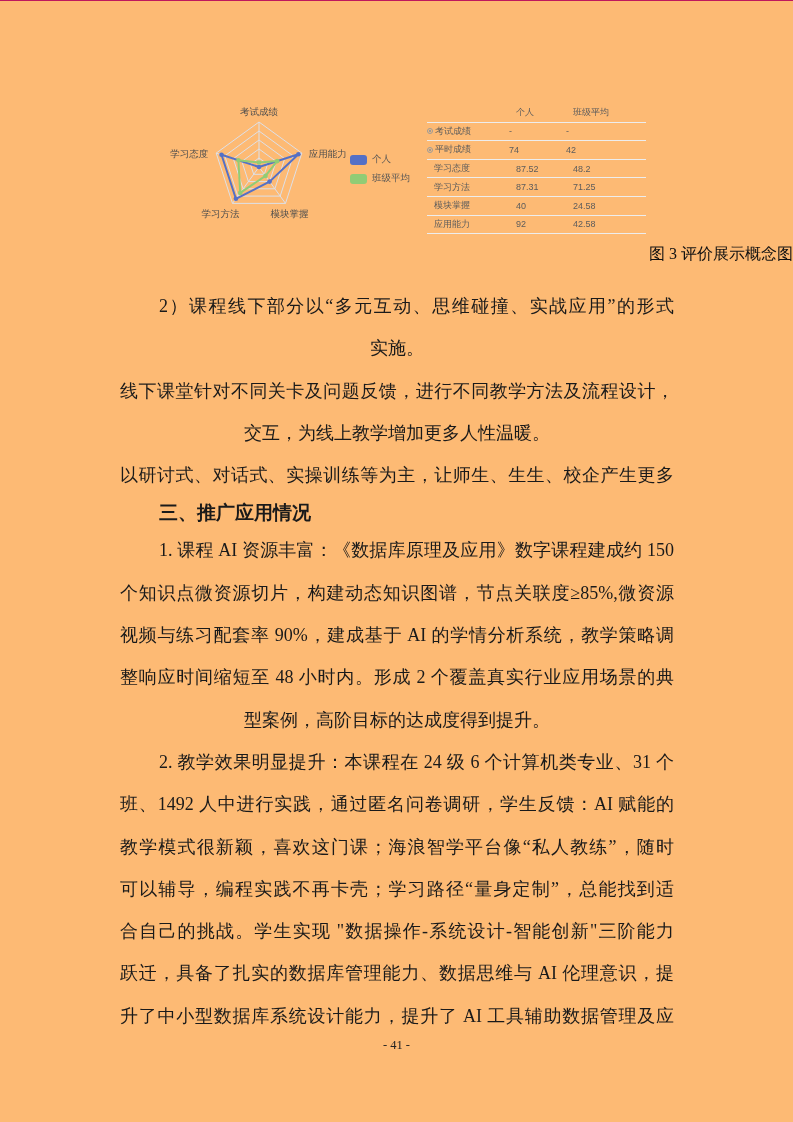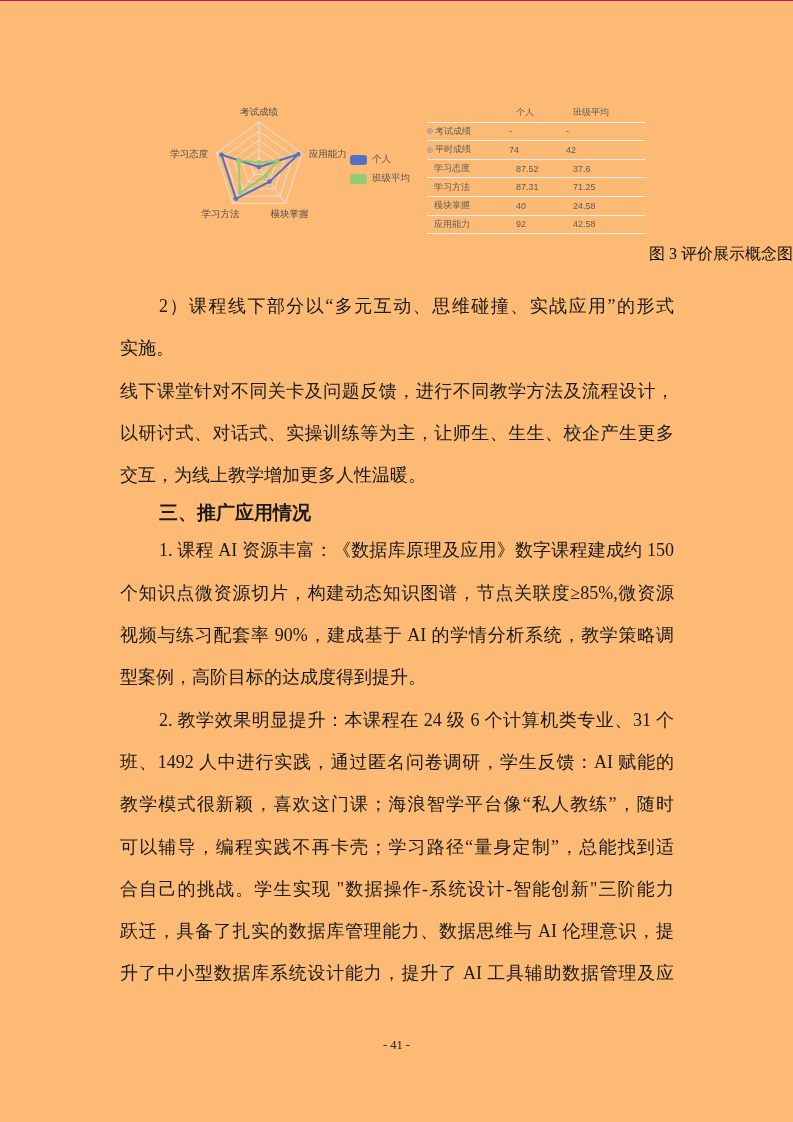--- a/index.html
+++ b/index.html
@@ -25,21 +25,21 @@
   .frow .c2{flex:1;}
   .marker{display:inline-block;width:6px;height:6px;border:1px solid #9a9a9a;border-radius:50%;
           margin-right:2px;box-sizing:border-box;background:radial-gradient(circle,#9a9a9a 0 1px,transparent 1.2px);}
   
   .caption{position:absolute;left:0;top:243px;width:100%;text-align:right;font-size:16px;color:#111;}
   
   .bodytext{position:absolute;left:120px;top:284px;width:554px;}
   .tline{height:42.3px;line-height:42.3px;font-size:18px;color:#1a1a1a;}
   .tline.just{text-align:justify;text-align-last:justify;font-family:Liberation Serif, serif;}
   .tline.indent{padding-left:39px;}
-  .tline.last{text-align:left;}
+  .tline.last{text-align:center;}
   .tline.heading{font-family:Liberation Serif, serif;font-weight:bold;
                  font-size:19px;height:33px;line-height:33px;padding-left:39px;}
   
   .pagenum{position:absolute;left:0;top:1037px;width:100%;text-align:center;
            font-size:12.5px;font-weight:normal;color:#222;}
 </style>
 </head>
 <body>
 
 <div class="page">
@@ -104,21 +104,21 @@
             <span>平时成绩</span>
           </div>
           <div class="c1">74</div>
           <div class="c2">42</div>
         </div>
         <div class="frow">
           <div class="c0 pad">
             <span>学习态度</span>
           </div>
           <div class="c1">87.52</div>
-          <div class="c2">37.6</div>
+          <div class="c2">48.2</div>
         </div>
         <div class="frow">
           <div class="c0 pad">
             <span>学习方法</span>
           </div>
           <div class="c1">87.31</div>
           <div class="c2">71.25</div>
         </div>
         <div class="frow">
           <div class="c0 pad">
@@ -135,26 +135,27 @@
           <div class="c2">42.58</div>
         </div>
       </div>
     <div class="caption">图 3 评价展示概念图</div>
   </div>
 
   <div class="bodytext">
       <div class="tline just indent">2）课程线下部分以“多元互动、思维碰撞、实战应用”的形式</div>
       <div class="tline last">实施。</div>
       <div class="tline just">线下课堂针对不同关卡及问题反馈，进行不同教学方法及流程设计，</div>
+      <div class="tline last">交互，为线上教学增加更多人性温暖。</div>
       <div class="tline just">以研讨式、对话式、实操训练等为主，让师生、生生、校企产生更多</div>
-      <div class="tline last">交互，为线上教学增加更多人性温暖。</div>
       <div class="tline heading">三、推广应用情况</div>
       <div class="tline just indent">1. 课程 AI 资源丰富：《数据库原理及应用》数字课程建成约 150</div>
       <div class="tline just">个知识点微资源切片，构建动态知识图谱，节点关联度≥85%,微资源</div>
       <div class="tline just">视频与练习配套率 90%，建成基于 AI 的学情分析系统，教学策略调</div>
+      <div class="tline just">整响应时间缩短至 48 小时内。形成 2 个覆盖真实行业应用场景的典</div>
       <div class="tline last">型案例，高阶目标的达成度得到提升。</div>
       <div class="tline just indent">2. 教学效果明显提升：本课程在 24 级 6 个计算机类专业、31 个</div>
       <div class="tline just">班、1492 人中进行实践，通过匿名问卷调研，学生反馈：AI 赋能的</div>
       <div class="tline just">教学模式很新颖，喜欢这门课；海浪智学平台像“私人教练”，随时</div>
       <div class="tline just">可以辅导，编程实践不再卡壳；学习路径“量身定制”，总能找到适</div>
       <div class="tline just">合自己的挑战。学生实现 "数据操作-系统设计-智能创新"三阶能力</div>
       <div class="tline just">跃迁，具备了扎实的数据库管理能力、数据思维与 AI 伦理意识，提</div>
       <div class="tline just">升了中小型数据库系统设计能力，提升了 AI 工具辅助数据管理及应</div>
     </div>
 

